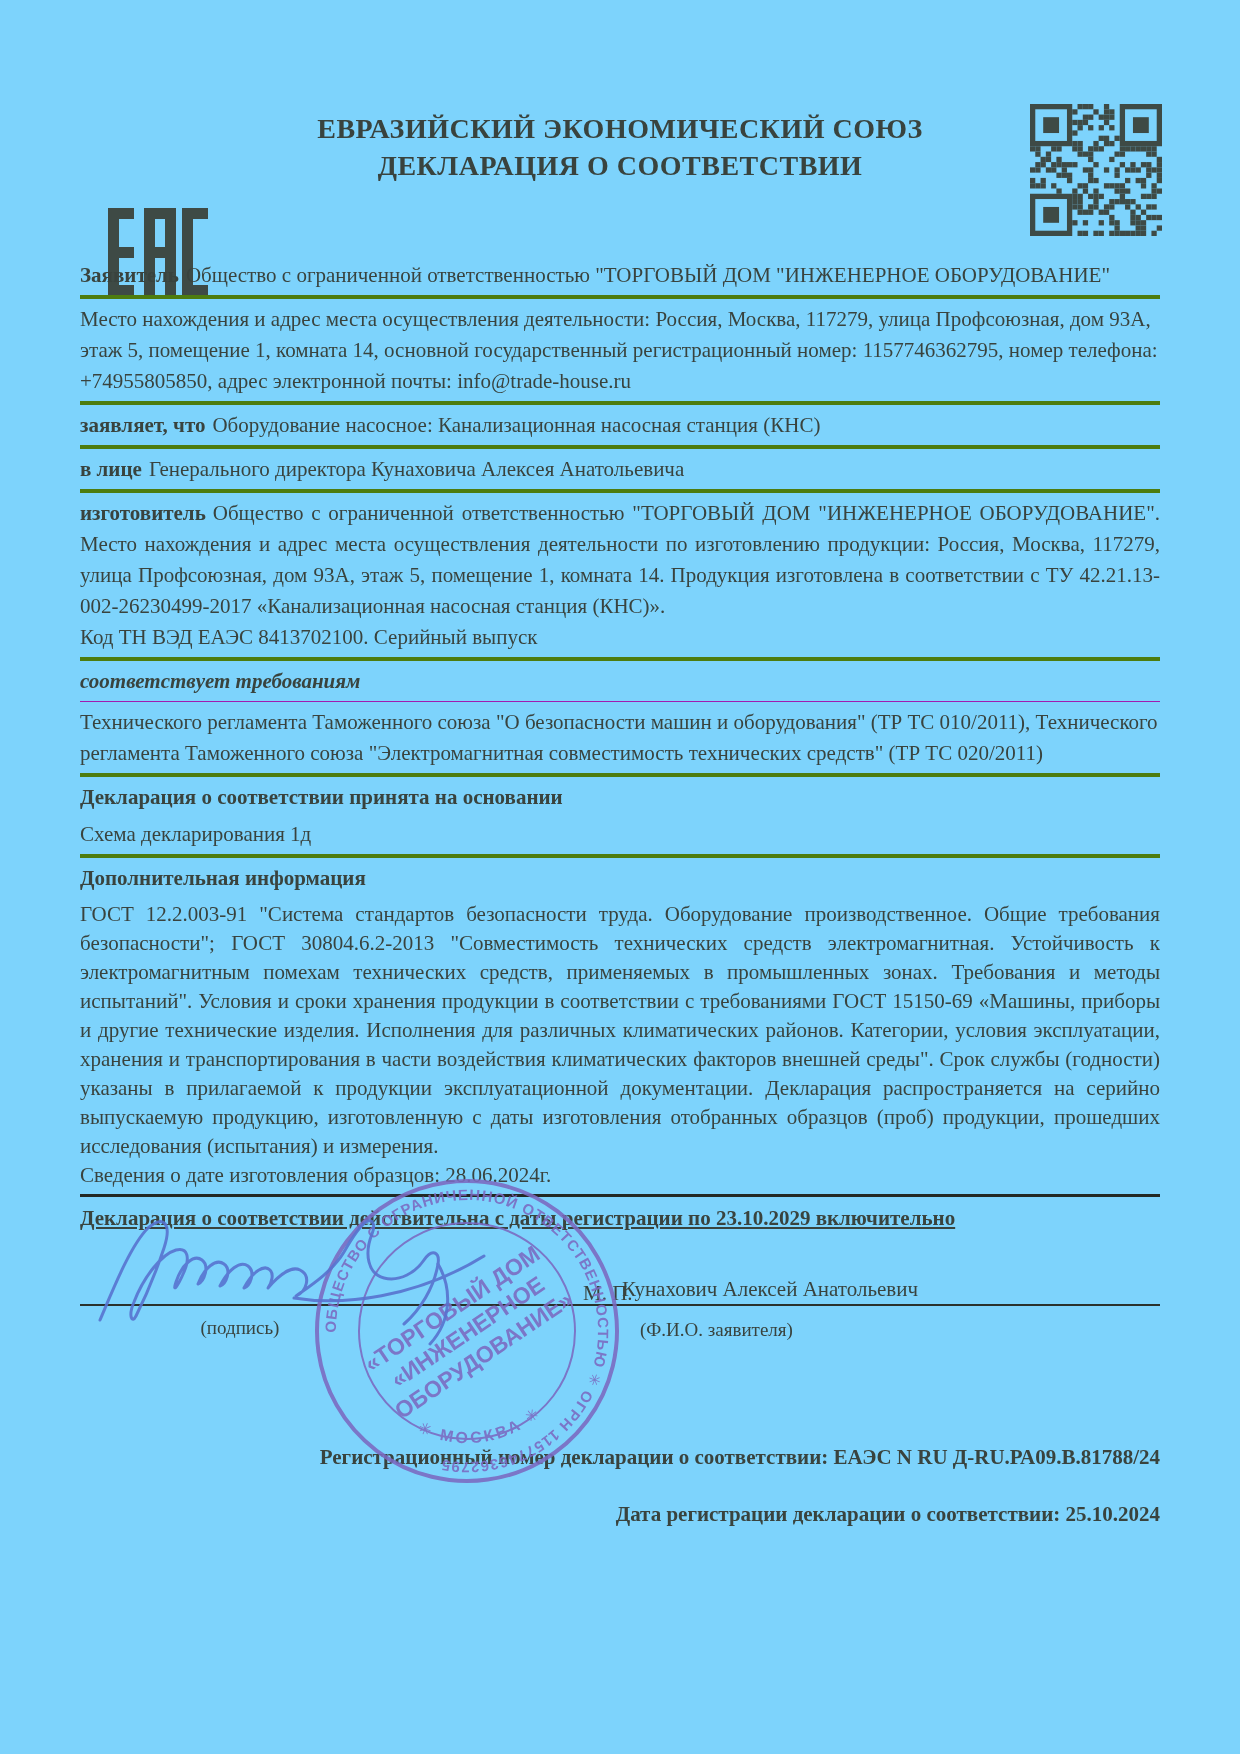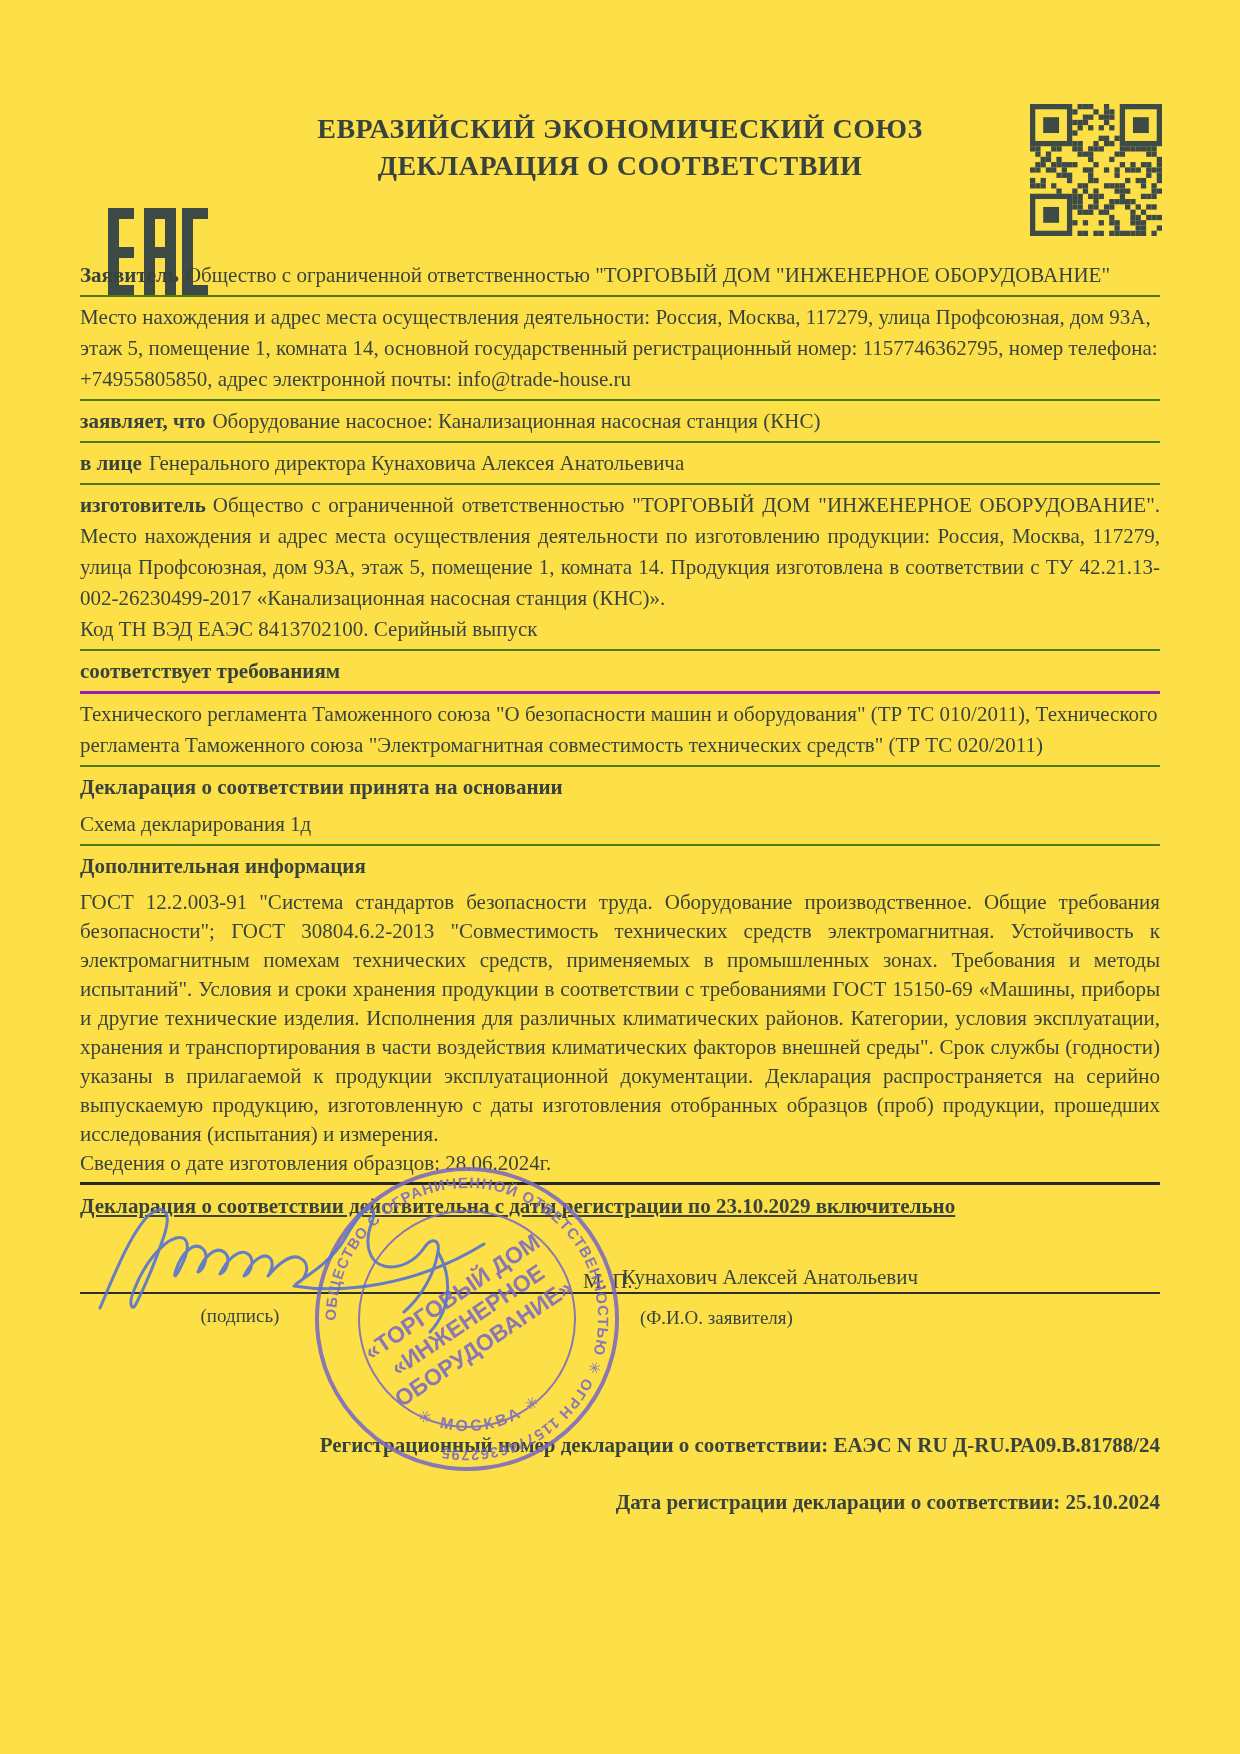--- a/index.html
+++ b/index.html
@@ -1,33 +1,33 @@
 <!DOCTYPE html>
 <html lang="ru"><head>
 <meta charset="utf-8">
 <style>
   html,body{margin:0;padding:0;background:#e8e8e8;}
   .page{
     position:relative;
     width:1240px;height:1754px;
-    background:#fde047;
+    background:#7dd3fc;
     margin:0 auto;
     font-family:"Liberation Serif","DejaVu Serif",serif;
     color:#39433e;
     overflow:hidden;
   }
   .content{position:absolute;left:80px;top:0;width:1080px;}
   .titles{margin-top:110px;text-align:center;font-weight:bold;color:#39433e;}
   .titles .t1,.titles .t2{font-size:28px;line-height:37px;letter-spacing:.5px;}
   .eac-logo{position:absolute;left:108px;top:208px;}
   .qr{position:absolute;left:1030px;top:104px;}
   .body{margin-top:76px;font-size:21px;line-height:31px;}
-  .sec{padding-bottom:4px;border-bottom:2px solid #4d7c0f;margin-bottom:5px;}
+  .sec{padding-bottom:4px;border-bottom:4px solid #4d7c0f;margin-bottom:5px;}
   .sec.nline{border-bottom:none;margin-bottom:2px;}
-  .sec.light{border-bottom:3px solid #a21caf;}
+  .sec.light{border-bottom:1px solid #a21caf;font-style:italic;}
   .sec.heavy{border-bottom:3px solid #222824;}
   .lbl{font-weight:bold;margin-right:7px;}
   .just{text-align:justify;}
   .hd{font-weight:bold;}
   .validity{font-weight:bold;margin:6px 0 2px 0;text-decoration:underline;}
   
   .sigblock{position:relative;height:128px;margin-top:4px;}
   .sigline{position:absolute;left:0;right:0;top:66px;border-top:2px solid #2a312c;}
   .sig-svg{position:absolute;left:6px;top:-30px;z-index:3;}
   .mp{position:absolute;left:503px;top:40px;font-size:21px;}

